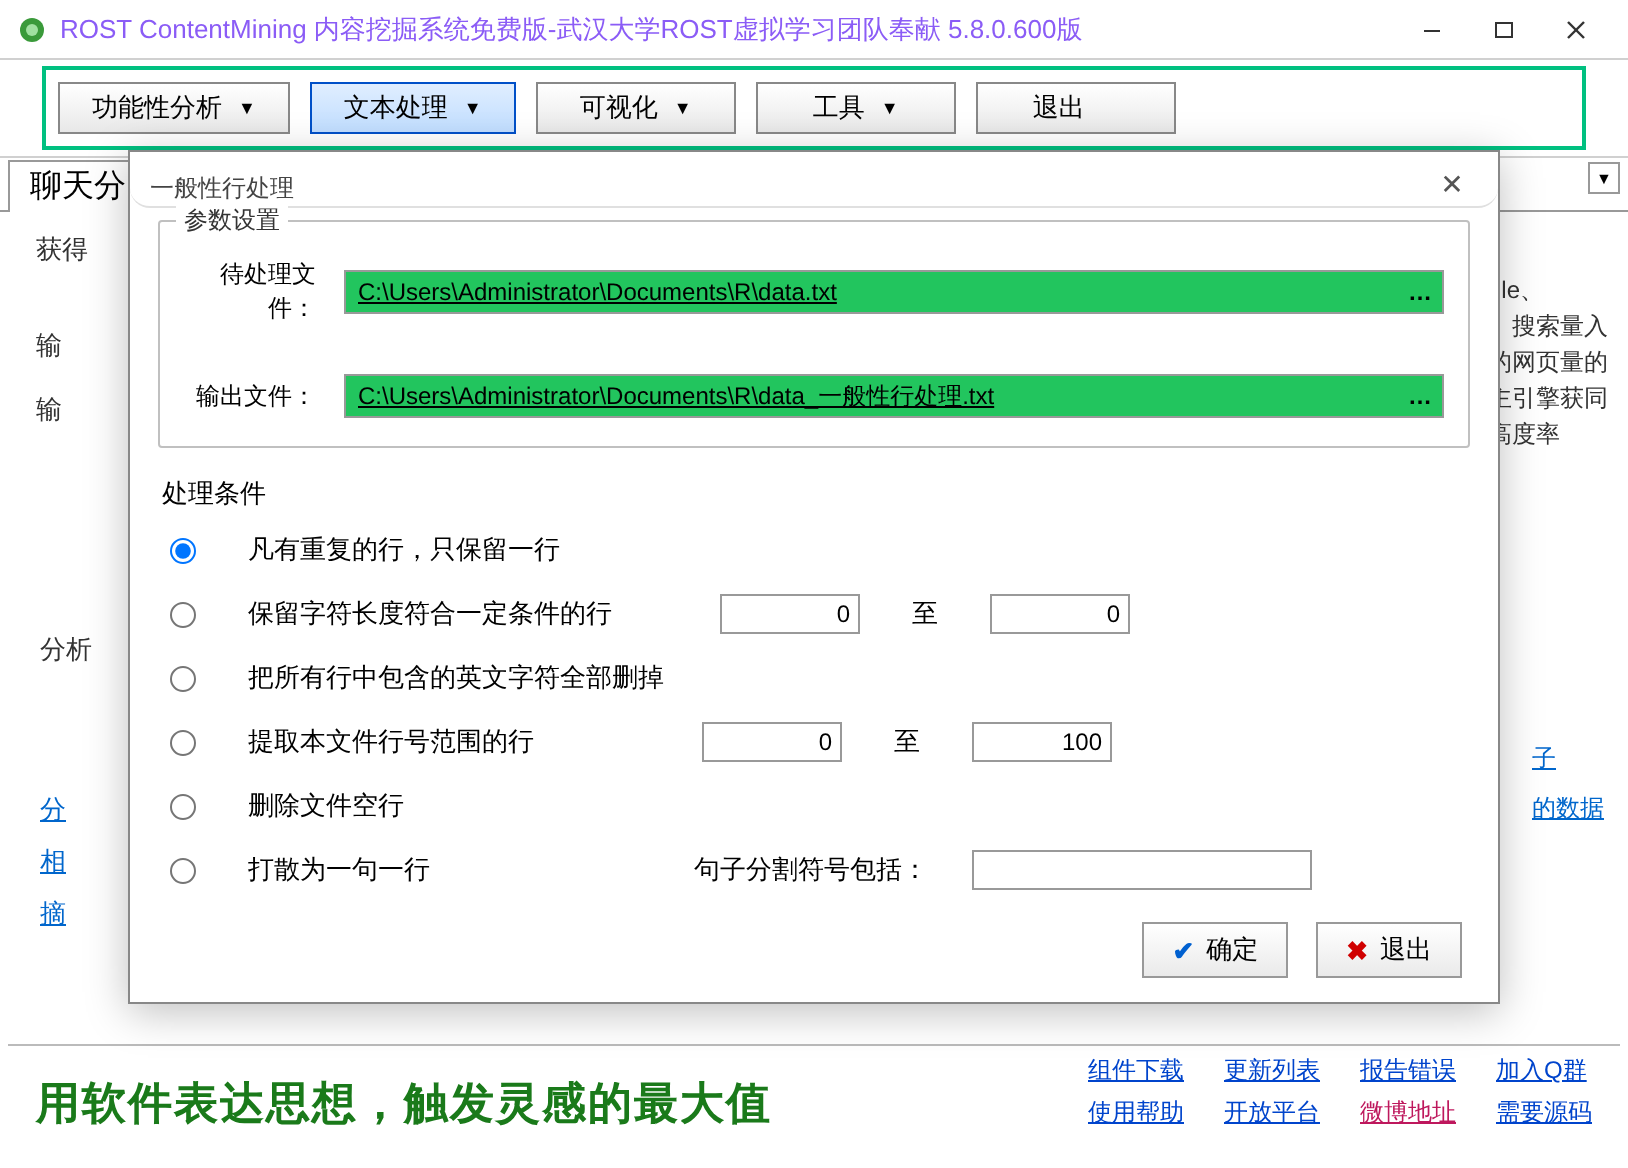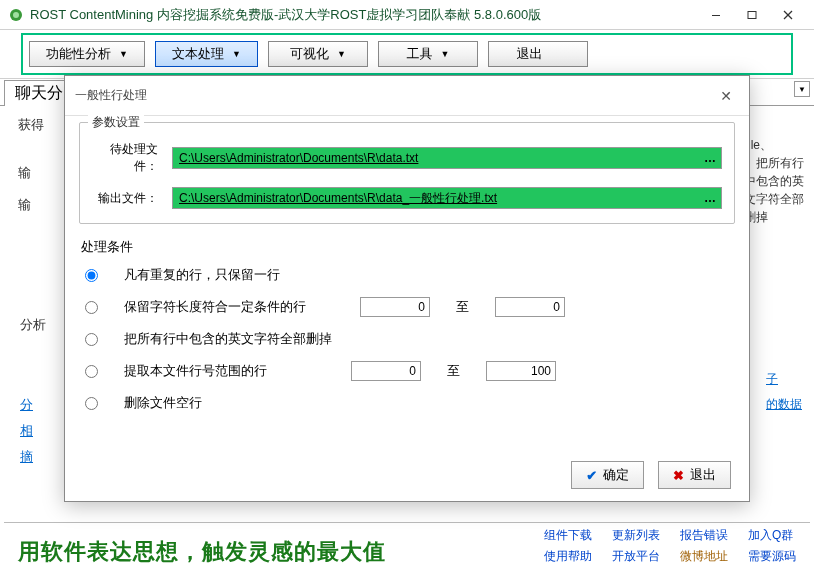--- a/index.html
+++ b/index.html
@@ -1,21 +1,21 @@
 <!DOCTYPE html>
 <html><head>
   <meta charset="utf-8">
   <style>
     * { box-sizing: border-box; margin: 0; padding: 0; }
     body { font-family: "Microsoft YaHei", "SimSun", sans-serif; font-size: 12px; background: #fff; width: 814px; height: 584px; overflow: hidden; position: relative; }
     
     
     .titlebar { height: 30px; background: #fff; border-bottom: 1px solid #d0d0d0; display: flex; align-items: center; padding: 0 8px; }
     .titlebar .app-icon { width: 16px; height: 16px; margin-right: 6px; }
-    .titlebar .title-text { color: #14532d; font-size: 13px; flex: 1; }
+    .titlebar .title-text { color: #8b5cf6; font-size: 13px; flex: 1; }
     .titlebar .win-controls { display: flex; }
     .titlebar .win-btn { width: 36px; height: 28px; display: flex; align-items: center; justify-content: center; cursor: pointer; }
     
     
     .toolbar-wrap { padding: 3px 21px; border-bottom: 1px solid #d0d0d0; }
     .toolbar { border: 2px solid #00c080; padding: 6px; display: flex; gap: 10px; background: #fff; }
     .tool-btn { border: 1px solid #888; background: linear-gradient(#fff, #e8e8e8); padding: 3px 16px; font-size: 13px; display: flex; align-items: center; gap: 8px; cursor: pointer; min-width: 100px; justify-content: center; }
     .tool-btn.active { border: 1px solid #0050c8; background: linear-gradient(#e0eeff, #c0ddff); }
     .tool-btn .caret { font-size: 9px; }
     .tool-btn.nolast .caret { color: transparent; }
@@ -33,33 +33,33 @@
     .analysis-label { position: absolute; left: 20px; top: 210px; }
     .link-list { position: absolute; left: 20px; top: 290px; }
     .link-list a { color: #0066cc; display: block; margin-bottom: 8px; cursor: pointer; text-decoration: underline; }
     .right-links { position: absolute; right: 12px; top: 265px; font-size: 12px;}
     .right-links a { color: #0066cc; display:block; margin-bottom: 8px; cursor:pointer; text-decoration: underline;}
     
     
     .bottom-panel { position: absolute; left: 4px; right: 4px; bottom: 4px; height: 58px; border-top: 1px solid #bbb; background: #fff; padding: 4px 10px; }
     .slogan { font-family: "KaiTi","STKaiti",serif; font-size: 22px; color: #1a7a1a; font-weight: bold; letter-spacing: 1px; position: absolute; left: 14px; top: 14px; }
     .bottom-links { position: absolute; right: 14px; top: 4px; display: grid; grid-template-columns: repeat(4, auto); gap: 4px 20px; font-size: 12px; }
-    .bottom-links a { color: #0044cc; cursor: pointer; }
-    .bottom-links a.hot { color: #a16207; }
+    .bottom-links a { color: #0044cc; text-decoration: underline; cursor: pointer; }
+    .bottom-links a.hot { color: #be185d; }
     
     
     .dialog { position: absolute; left: 64px; top: 75px; width: 686px; height: 427px; background: #fff; border: 1px solid #888; box-shadow: 0 4px 20px rgba(0,0,0,0.25); }
-    .dialog-title { height: 40px; display: flex; align-items: center; padding: 0 10px; font-size: 12px; color: #444; border-bottom: 1px solid #e0e0e0;}
+    .dialog-title { height: 28px; display: flex; align-items: flex-end; padding: 0 10px; font-size: 12px; color: #444; border-bottom: 1px solid #e0e0e0; border-radius: 10px;}
     .dialog-title .spacer { flex: 1; }
     .dialog-close { width: 26px; height: 22px; display: flex; align-items: center; justify-content: center; cursor: pointer; font-size: 14px; color: #555; }
     .dialog-body { padding: 6px 14px; }
     
     .fieldset { border: 1px solid #c0c0c0; border-radius: 2px; position: relative; padding: 18px 12px 12px; margin-bottom: 10px; }
     .fieldset .legend { position: absolute; top: -9px; left: 8px; background: #fff; padding: 0 4px; font-size: 12px; color: #333; }
-    .file-row { display: flex; align-items: center; margin-bottom: 12px; gap: 10px; }
+    .file-row { display: flex; align-items: center; margin-bottom: 24px; gap: 10px; }
     .file-row:last-child { margin-bottom: 2px; }
     .file-row .lbl { width: 70px; text-align: right; padding-right: 4px; }
     .file-input-wrap { flex: 1; position: relative; }
     .file-input { width: 100%; border: 1px solid #999; padding: 3px 28px 3px 6px; font-size: 12px; background: #22c55e; text-decoration: underline; }
     .file-ellipsis { position: absolute; right: 1px; top: 1px; bottom: 1px; width: 22px; display: flex; align-items: center; justify-content: center; cursor: pointer; font-weight: bold; }
     
     .cond-section { padding: 4px 2px; }
     .cond-title { font-size: 13px; margin-bottom: 8px; }
     .cond-row { display: flex; align-items: center; gap: 22px; margin-bottom: 10px; font-size: 13px; min-height: 22px; padding-left: 4px; }
     .cond-row input[type=radio] { margin-right: 4px; }
@@ -140,21 +140,21 @@
 </div>
 
 <div class="main-content">
   <div style="font-weight:normal;">获得</div>
   <div class="left-col">
     <div>输</div>
     <div>输</div>
   </div>
   <div class="right-col">
     <span>gle、</span><br>
-    <span>。把所有行中包含的英文字符全部删掉</span>
+    <span>。搜索量入的网页量的主引擎获同高度率</span>
   </div>
   <div class="analysis-label">分析</div>
   <div class="link-list">
     <a>分</a>
     <a>相</a>
     <a>摘</a>
   </div>
   <div class="right-links">
     <a>子</a>
     <a>的数据</a>
@@ -229,20 +229,26 @@
         <input class="num-input" value="0" style="">
         <span class="mid-label">至</span>
         <input class="num-input" value="100" style="">
       </label>
 
       <label class="cond-row">
         <input type="radio" name="cond" style="">
         <span>删除文件空行</span>
       </label>
 
+      <label class="cond-row">
+        <input type="radio" name="cond" style="">
+        <span>打散为一句一行</span>
+        <span class="sentence-lbl">句子分割符号包括：</span>
+        <input class="text-input" value="" style="">
+      </label>
     </div>
   </div>
 
   <div class="dialog-footer">
     <button class="dlg-btn">
       <span class="icon-check">✔</span>
       <span>确定</span>
     </button>
     <button class="dlg-btn">
       <span class="icon-x">✖</span>

